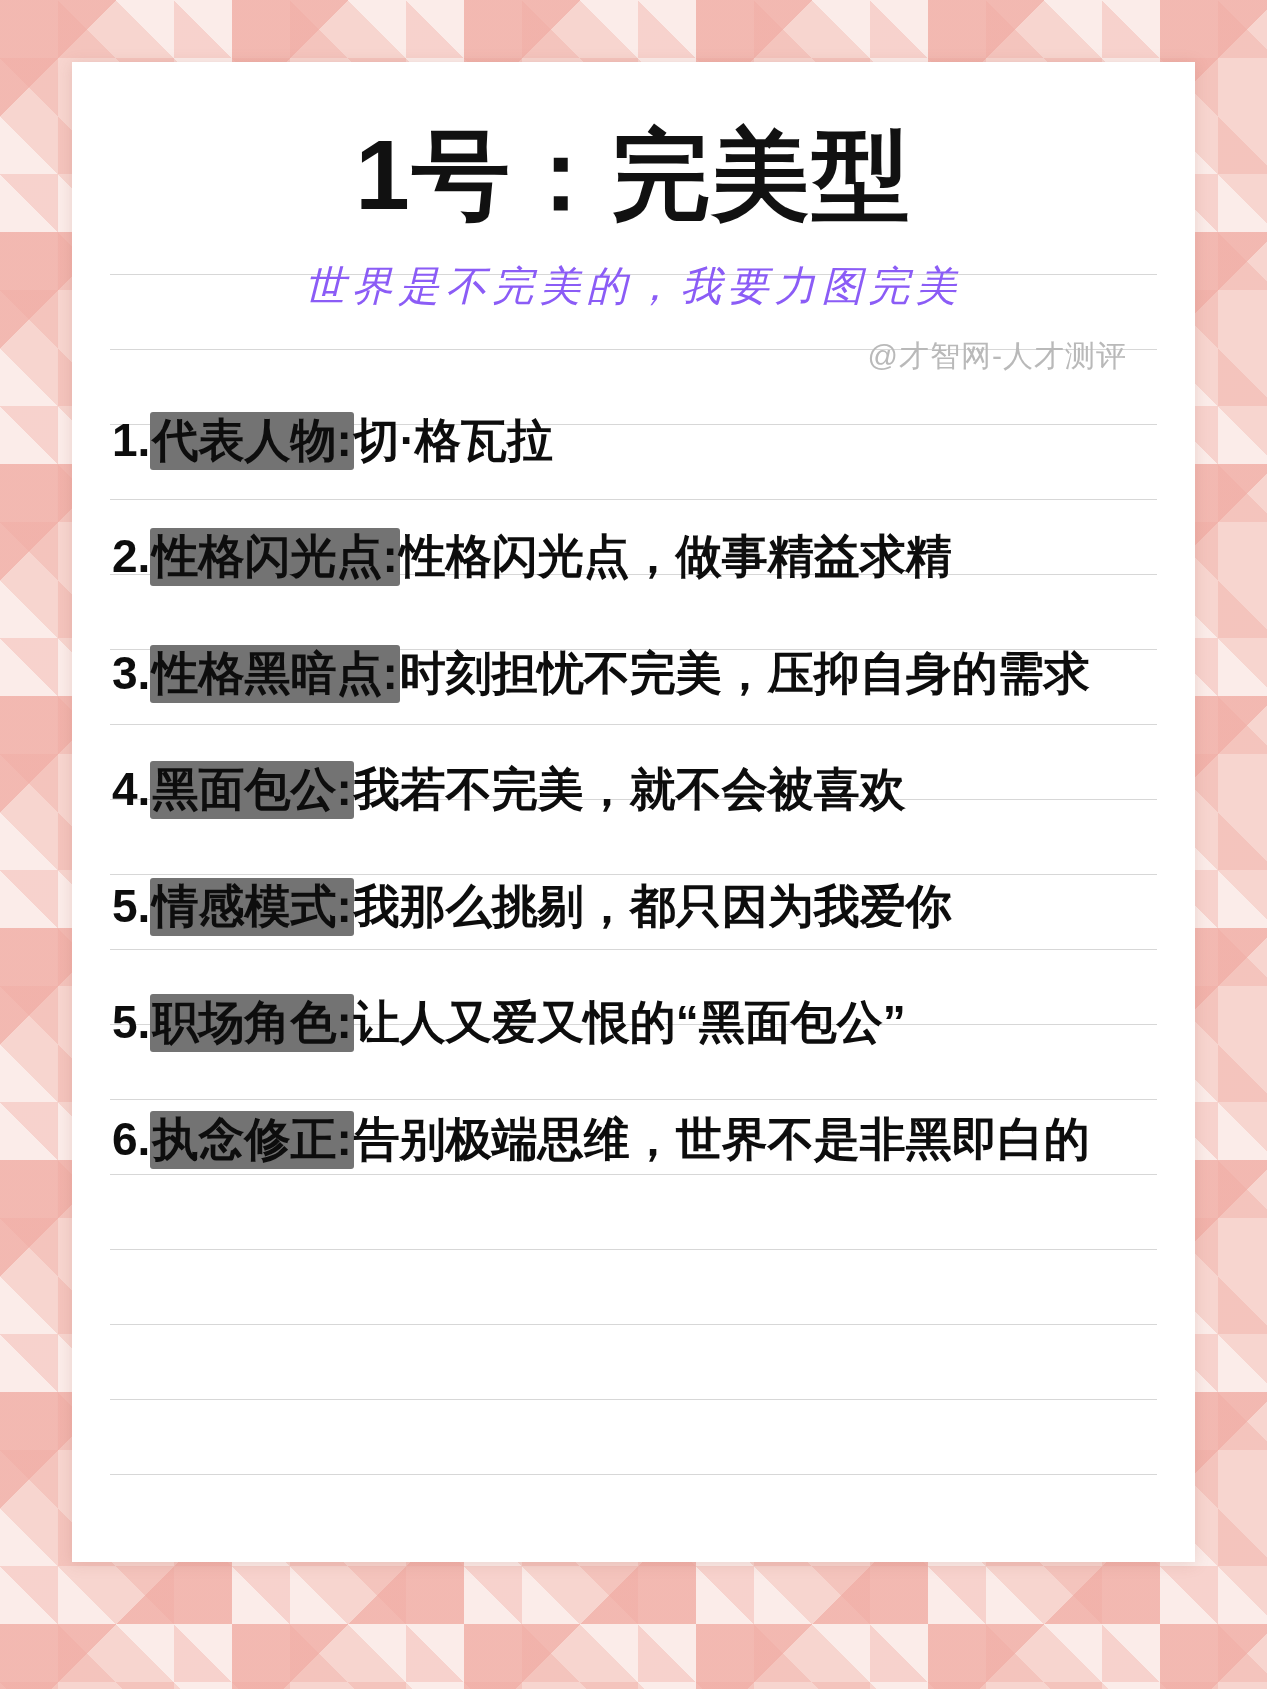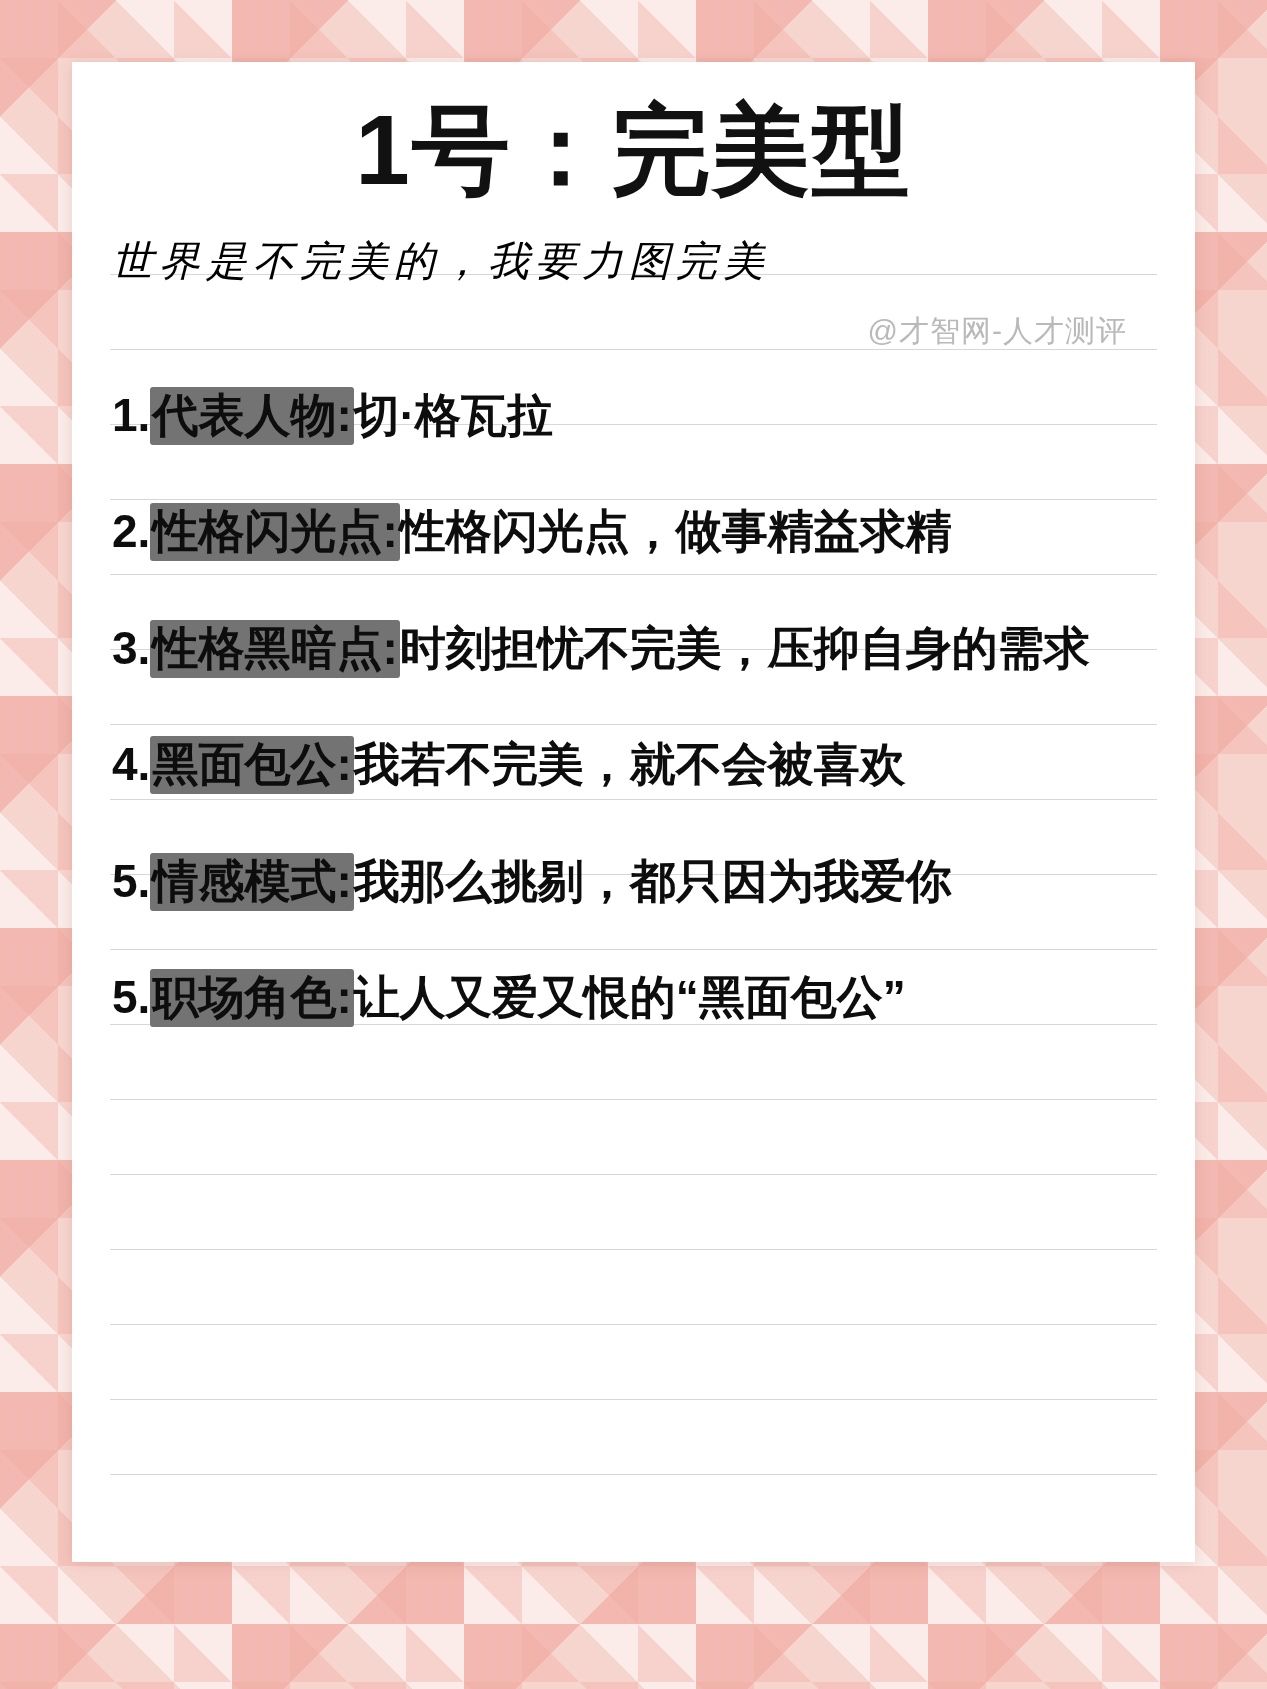--- a/index.html
+++ b/index.html
@@ -71,28 +71,28 @@
     box-sizing: border-box;
   }
 
   .title {
     text-align: center;
     font-size: 98px;
     line-height: 1.25;
     font-weight: 700;
     color: #111;
     letter-spacing: 2px;
-    margin: 27px 0 6px 0;
+    margin: 52px 0 6px 0;
     font-family: "Liberation Sans", "DejaVu Sans", sans-serif;
   }
 
   .subtitle {
-    text-align: left;
+    text-align: center;
     font-size: 41px;
-    color: #000000;
+    color: #8b5cf6;
     letter-spacing: 6px;
     margin: 22px 0 0 0;
     font-family: Liberation Serif, serif;
     font-style: italic;
     font-weight: 400;
   }
 
   .watermark {
     text-align: right;
     font-size: 30px;
@@ -181,17 +181,20 @@
       </li>
 
       <li class="item">
         <span class="num">5.</span><span class="key">情感模式:</span><span class="val">我那么挑剔，都只因为我爱你</span>
       </li>
 
       <li class="item">
         <span class="num">5.</span><span class="key">职场角色:</span><span class="val">让人又爱又恨的“黑面包公”</span>
       </li>
 
+      <li class="item">
+        <span class="num">6.</span><span class="key">执念修正:</span><span class="val">告别极端思维，世界不是非黑即白的</span>
+      </li>
 
     </ul>
 
   </div>
 </div>
 
 </body></html>

